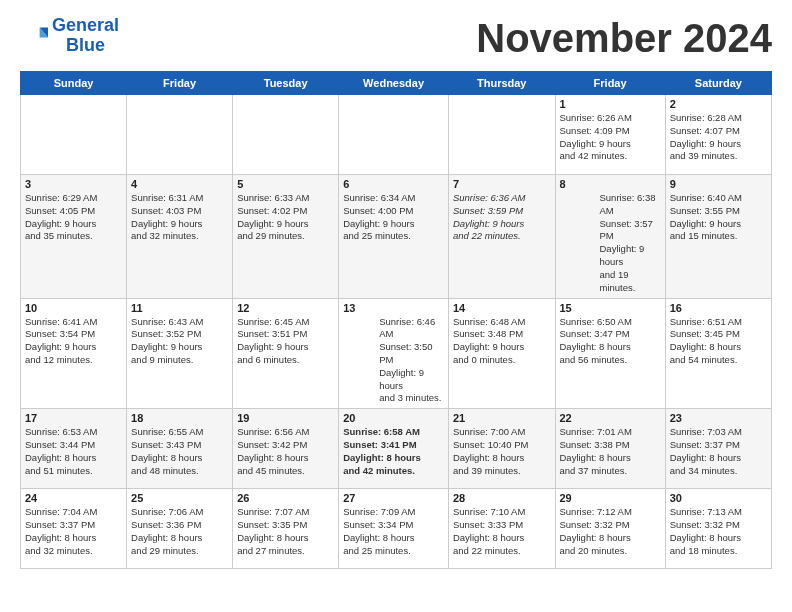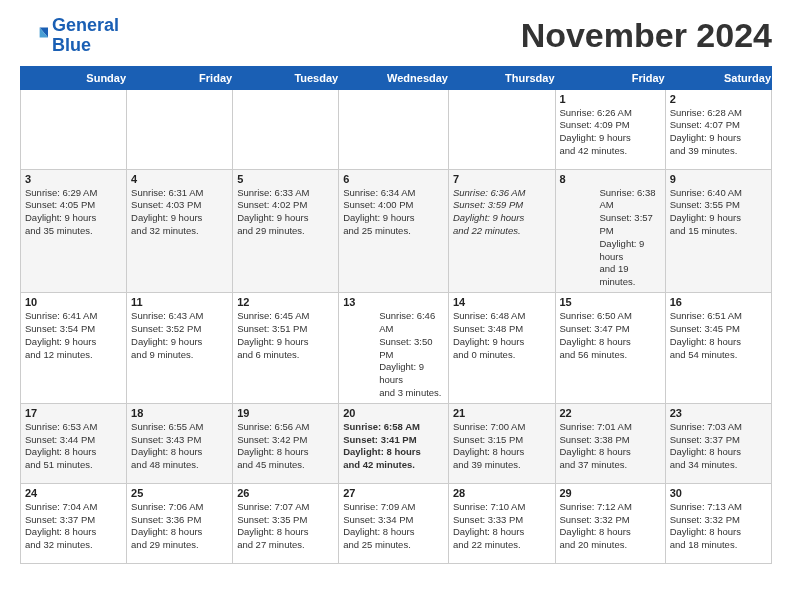--- a/index.html
+++ b/index.html
@@ -17,56 +17,57 @@
     .header {
       display: flex;
       justify-content: space-between;
       align-items: flex-start;
       margin-bottom: 10px;
     }
     .logo {
       display: flex;
       align-items: center;
       gap: 4px;
+      text-align: center;
     }
     .logo-text {
       font-size: 18px;
       font-weight: bold;
       color: #333;
       line-height: 1.1;
     }
     .logo-text span {
       color: #1a5fb4;
     }
     .logo-icon {
       width: 28px;
       height: 28px;
     }
     .title-area {
       text-align: right;
     }
     .month-title {
-      font-size: 34px;
+      font-size: 40px;
       font-weight: bold;
       color: #333;
     }
     .location {
       font-size: 13px;
       color: #555;
     }
     .calendar {
       width: 100%;
       border-collapse: collapse;
       font-size: 10px;
     }
     .calendar th {
       background: #1a5fb4;
       color: #fff;
       padding: 5px 0;
-      text-align: right;
+      text-align: center;
       font-size: 11px;
       font-weight: bold;
       border: 1px solid #1a5fb4;
     }
     .calendar td {
       border: 1px solid #ccc;
       vertical-align: top;
       padding: 3px 4px;
       width: 113px;
       height: 80px;
@@ -273,21 +274,21 @@
           <td>
             <span class="day-num">20</span>
             <div class="day-info" style="white-space: pre-line; font-weight: bold;">Sunrise: 6:58 AM
 Sunset: 3:41 PM
 Daylight: 8 hours
 and 42 minutes.</div>
           </td>
           <td>
             <span class="day-num">21</span>
             <div class="day-info" style="white-space: pre-line;">Sunrise: 7:00 AM
-Sunset: 3:15 PM
+Sunset: 10:40 PM
 Daylight: 8 hours
 and 39 minutes.</div>
           </td>
           <td>
             <span class="day-num">22</span>
             <div class="day-info" style="white-space: pre-line;">Sunrise: 7:01 AM
 Sunset: 3:38 PM
 Daylight: 8 hours
 and 37 minutes.</div>
           </td>

